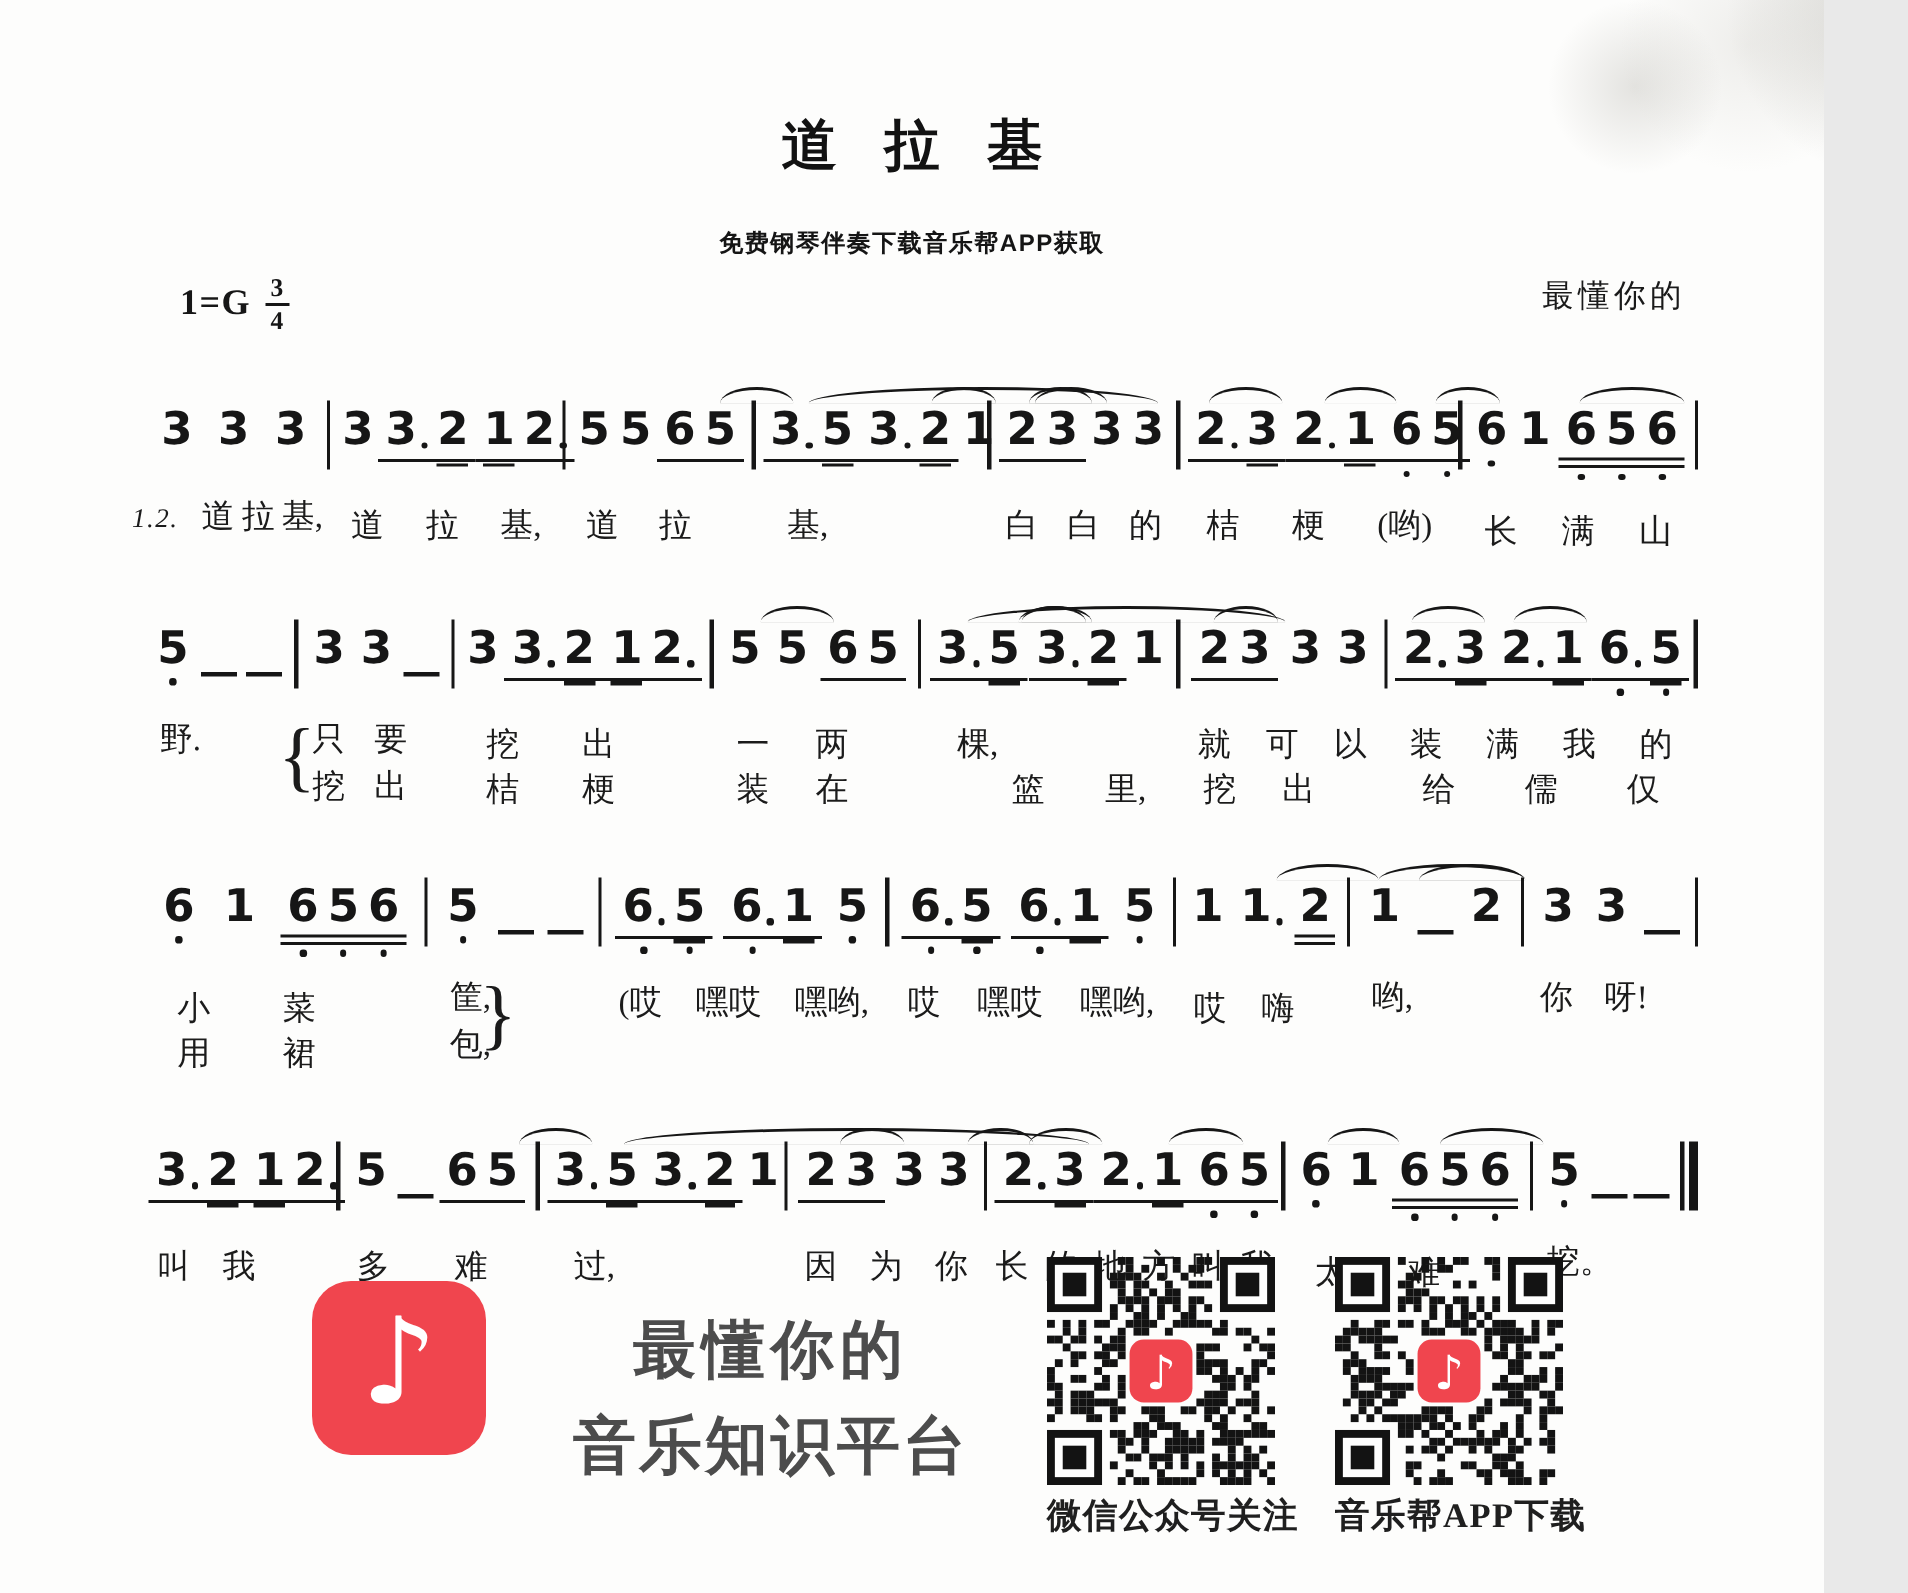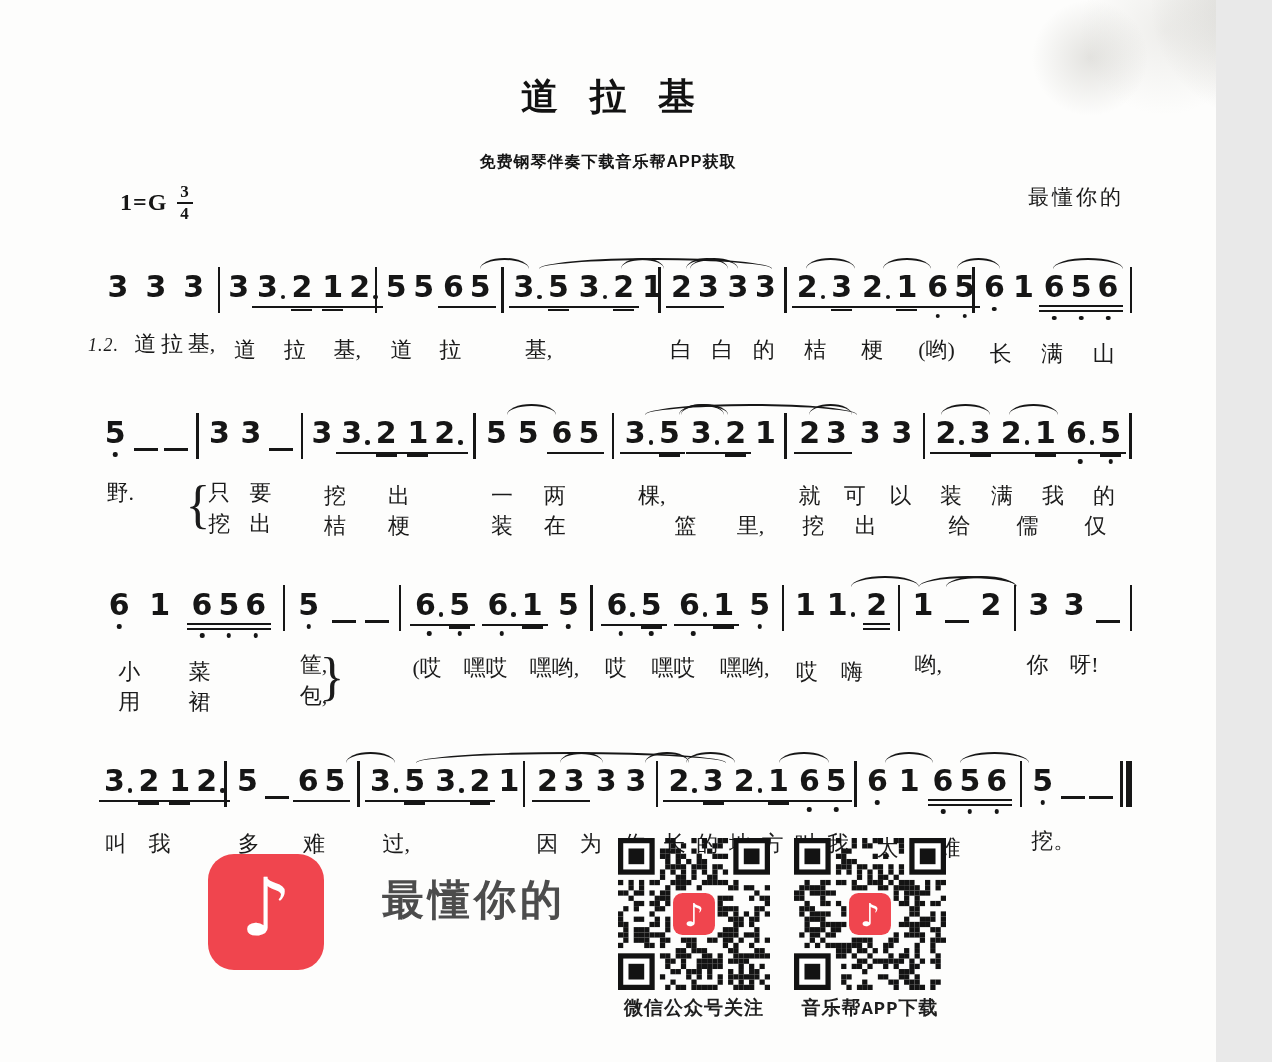--- a/index.html
+++ b/index.html
@@ -73,22 +73,22 @@
              transform:translateY(-4px);}
   .logo-label{margin-top:10px;font-family:"Liberation Sans","DejaVu Sans",sans-serif;
              font-weight:700;font-size:29px;color:#2e2e2e;letter-spacing:2px;}
   .slogan{margin-left:58px;margin-top:34px;text-align:center;color:#4c4c4c;
           font-family:"Liberation Sans","DejaVu Sans",sans-serif;font-weight:900;}
   .slogan .s1{font-size:42px;letter-spacing:4px;}
   .slogan .s2{font-size:42px;letter-spacing:2px;margin-top:8px;}
   .qrs{margin-left:52px;display:flex;gap:24px;}
   .qr-block{text-align:center;}
   svg.qr{width:152px;height:152px;display:block;fill:#131313;}
-  .qr-label{margin-top:5px;font-family:Liberation Mono, monospace;
-            font-weight:700;font-size:19px;color:#1f1f1f;letter-spacing:1px;}
+  .qr-label{margin-top:5px;font-family:Liberation Serif, serif;
+            font-weight:700;font-size:23px;color:#1f1f1f;letter-spacing:1px;}
 </style>
 </head>
 <body>
 
 <div class="page">
 
   <div class="title">道拉基</div>
   <div class="subtitle">免费钢琴伴奏下载音乐帮APP获取</div>
 
   <div class="meta">
@@ -961,20 +961,21 @@
     </div>
 
   <div class="footer">
     <div class="logo-block">
       <div class="logo-icon">
         <span>♪</span>
       </div>
     </div>
     <div class="slogan">
       <div class="s1">最懂你的</div>
+      <div class="s2">音乐知识平台</div>
     </div>
     <div class="qrs">
       <div class="qr-block">
         <svg class="qr" id="qr1" viewBox="0 0 145 145">
             <rect x="45" y="0" width="5" height="5"></rect>
             <rect x="50" y="0" width="5" height="5"></rect>
             <rect x="70" y="0" width="5" height="5"></rect>
             <rect x="80" y="0" width="5" height="5"></rect>
             <rect x="95" y="0" width="5" height="5"></rect>
             <rect x="100" y="0" width="5" height="5"></rect>

